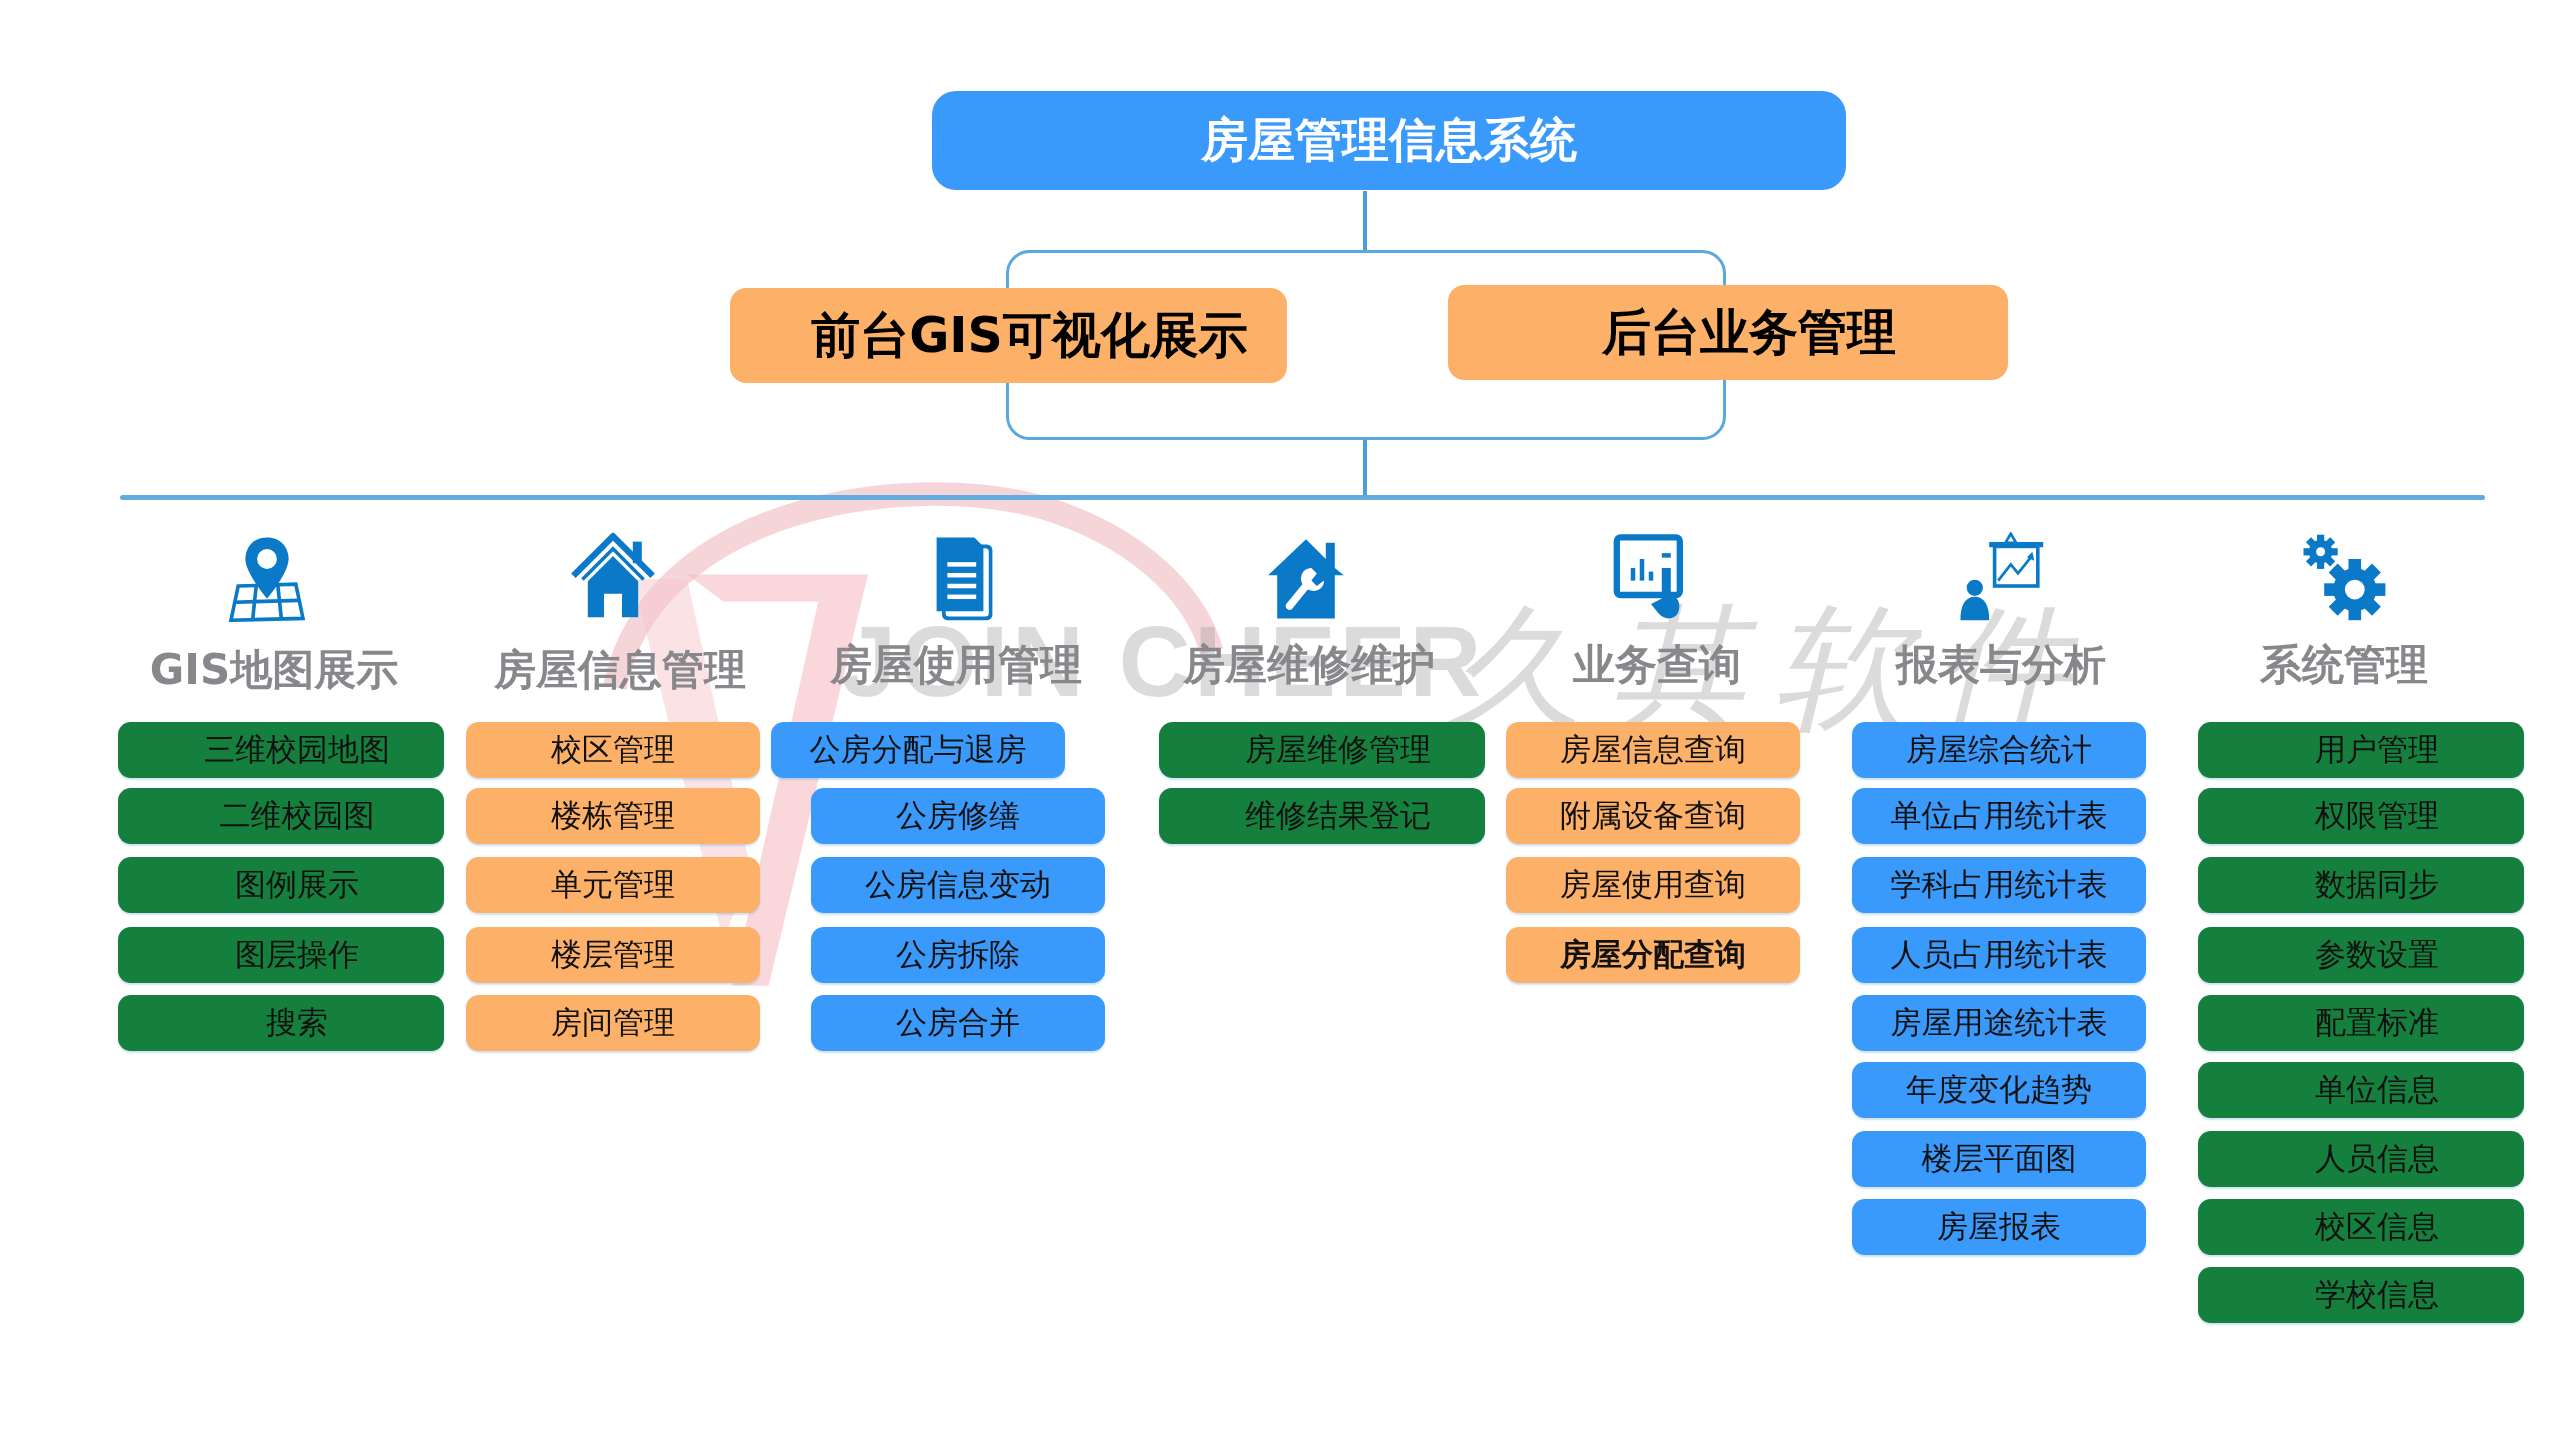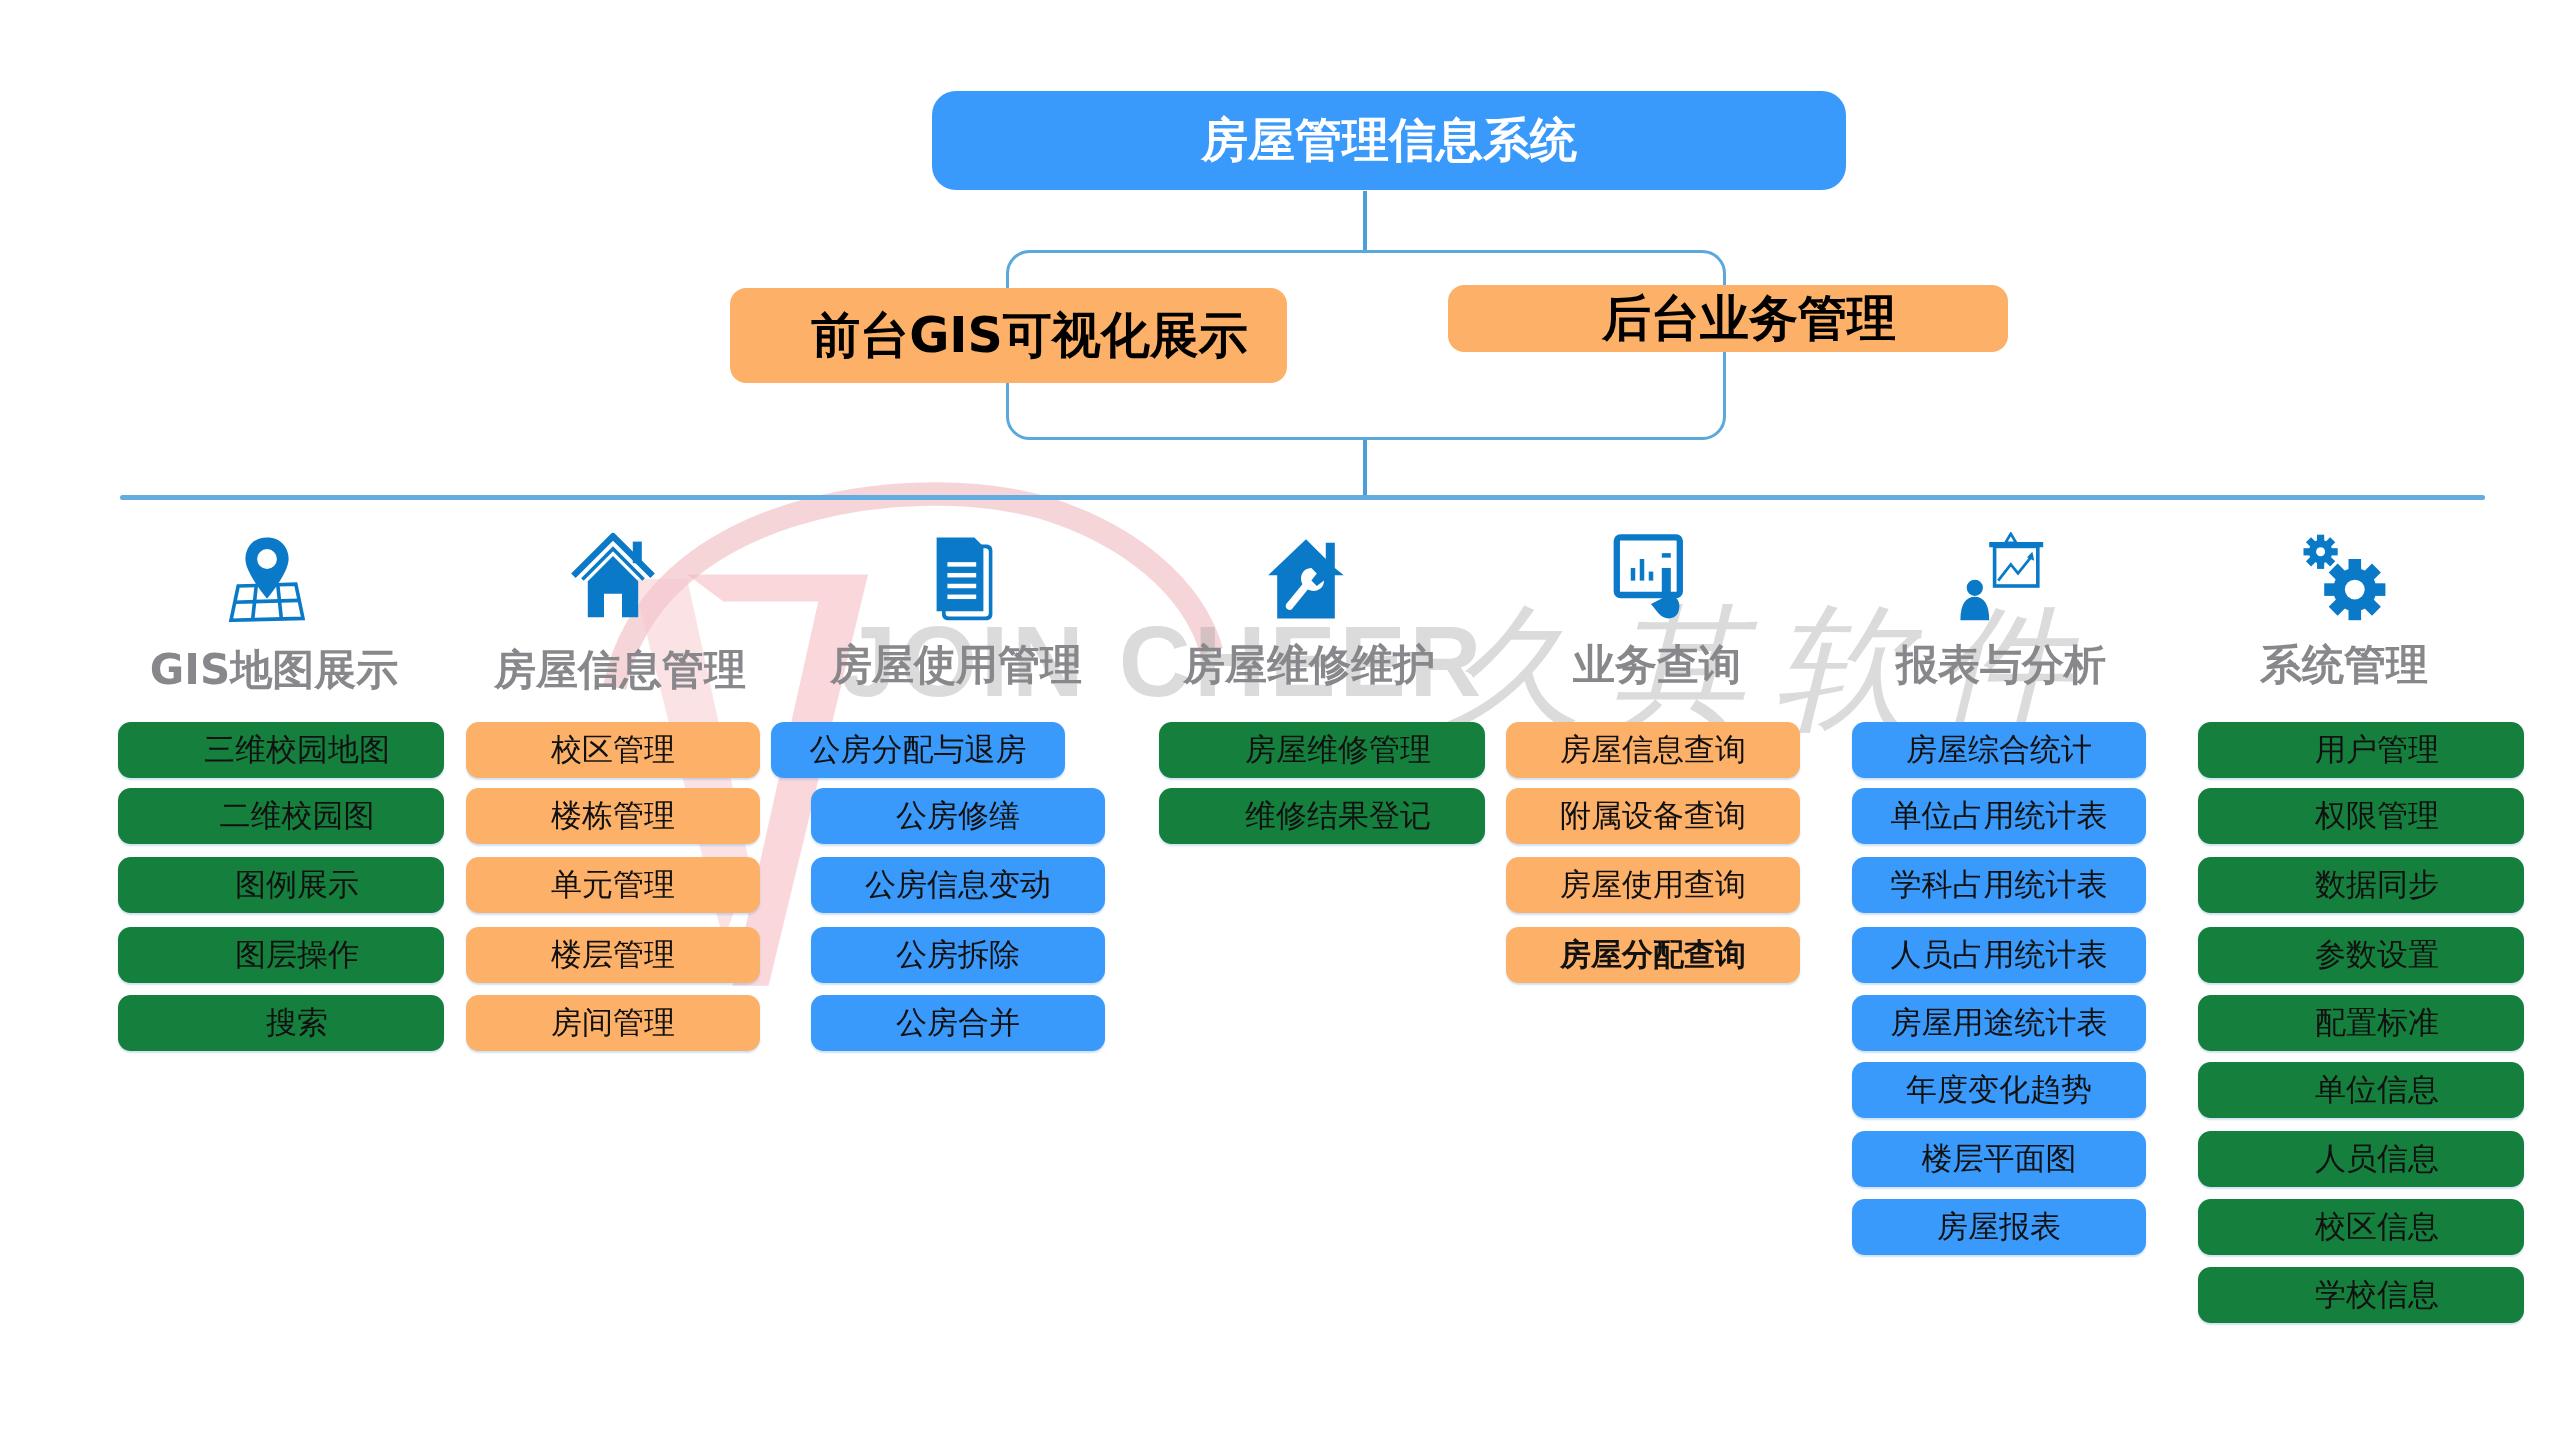--- a/index.html
+++ b/index.html
@@ -5,21 +5,21 @@
   html, body { margin: 0; padding: 0; background: #ffffff; }
   body { width: 2576px; height: 1430px; position: relative; overflow: hidden;
          font-family: "DejaVu Sans", "Liberation Sans", sans-serif; }
   .abs { position: absolute; }
   .box { position: absolute; display: flex; align-items: center; justify-content: center;
          border-radius: 12.7px; box-sizing: border-box; white-space: nowrap; }
   .root { left: 932px; top: 91px; width: 914px; height: 99px; background: #3a9afb;
           color: #ffffff; font-size: 47px; font-weight: bold; border-radius: 24px; }
   .l2 { background: #fdb168; color: #000000; font-size: 49px; font-weight: bold; border-radius: 16.3px; padding-left: 42px; }
   .l2-front { left: 730px; top: 288px; width: 557px; height: 95px; }
-  .l2-back  { left: 1448px; top: 285px; width: 560px; height: 67px; justify-content: center; }
+  .l2-back  { left: 1448px; top: 285px; width: 560px; height: 95px; justify-content: center; }
   .conn { position: absolute; background: #4a9fd8; }
   .bracket { position: absolute; left: 1006px; top: 250px; width: 720px; height: 190px;
              border: 3.6px solid #5aa8dc; border-radius: 23.5px; box-sizing: border-box; }
   .hline { left: 120px; top: 495px; width: 2365px; height: 4.5px; background: #62acdf; border-radius: 2.7px; }
   .col-icon { position: absolute; width: 90px; height: 90px; }
   .col-head { position: absolute; width: 344px; text-align: center; font-size: 42px;
               color: #88888c; font-weight: bold; white-space: nowrap; }
   .item { position: absolute; width: 294px; height: 56px; font-size: 31px; color: #111111;
           border-radius: 12.7px; display: flex; align-items: center; justify-content: center;
           box-shadow: 0 1.8px 1.8px rgba(120,170,220,0.35); }
@@ -179,21 +179,21 @@
     </div>
     <div class="item c-blue" style="left: 811px; top: 857px;">
       <span>公房信息变动</span>
     </div>
     <div class="item c-blue" style="left: 811px; top: 927px;">
       <span>公房拆除</span>
     </div>
     <div class="item c-blue" style="left: 811px; top: 995px;">
       <span>公房合并</span>
     </div>
-    <div class="item c-gray" style="left: 1159px; top: 722px;">
+    <div class="item c-gray" style="left: 1159px; top: 722px; border-radius: 14px;">
       <span>房屋维修管理</span>
     </div>
     <div class="item c-gray" style="left: 1159px; top: 788px;">
       <span>维修结果登记</span>
     </div>
     <div class="item c-orange" style="left: 1506px; top: 722px;">
       <span>房屋信息查询</span>
     </div>
     <div class="item c-orange" style="left: 1506px; top: 788px;">
       <span>附属设备查询</span>

